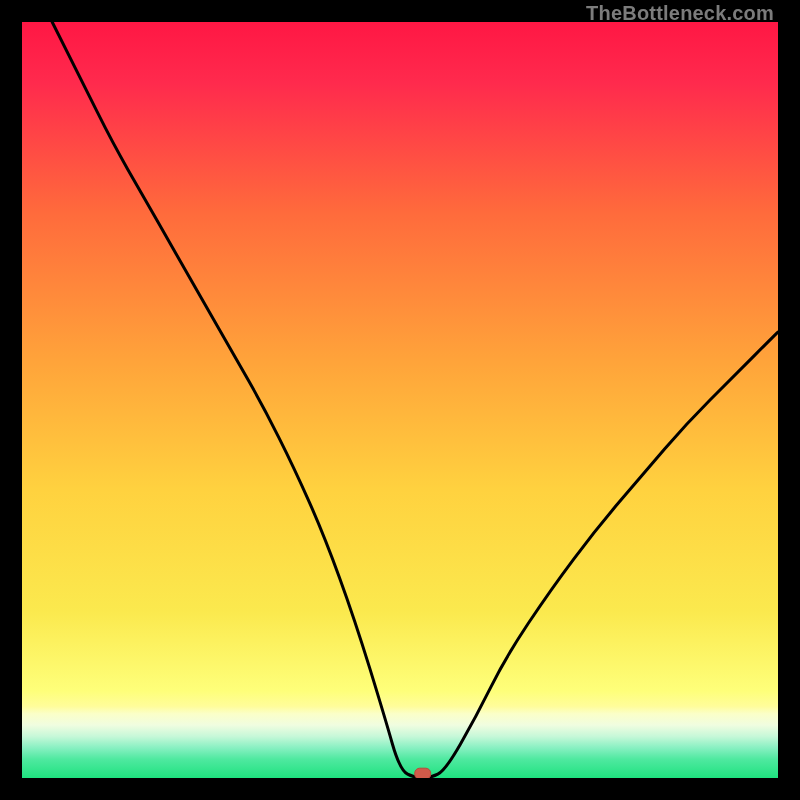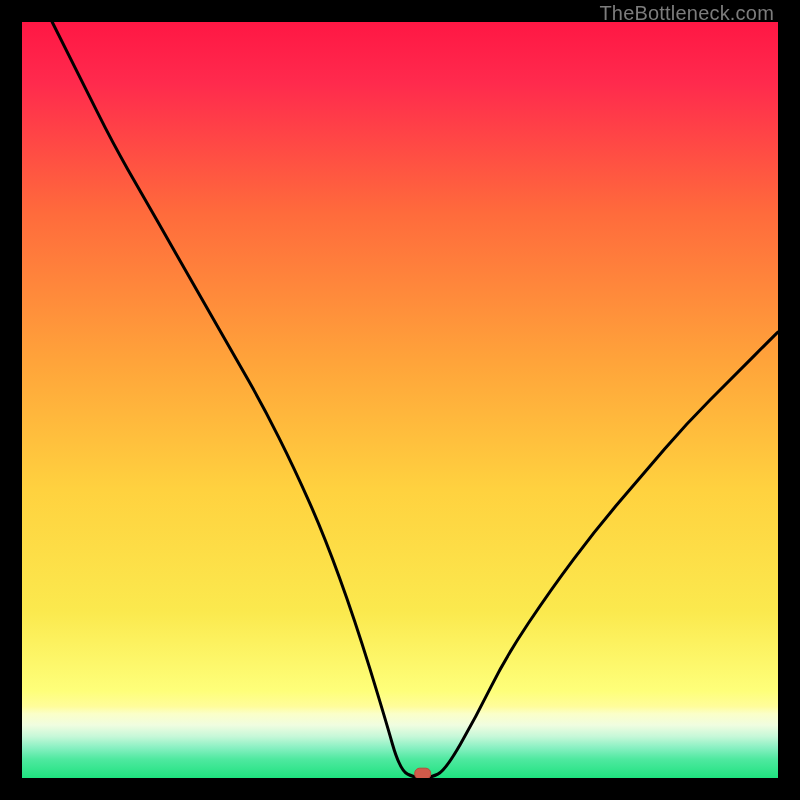--- a/index.html
+++ b/index.html
@@ -25,21 +25,21 @@
     top: 0;
     width: 756px;
     height: 756px;
   }
   .watermark {
     position: absolute;
     top: 2px;
     right: 26px;
     font-size: 20px;
     color: #7c7c7c;
-    font-weight: 400;
+    font-weight: 700;
     letter-spacing: 0.2px;
     text-align: right;
   }
 </style>
 </head>
 <body>
 
 <div class="frame">
   <svg class="plot" viewBox="0 0 756 756" preserveAspectRatio="none">
     <defs>

